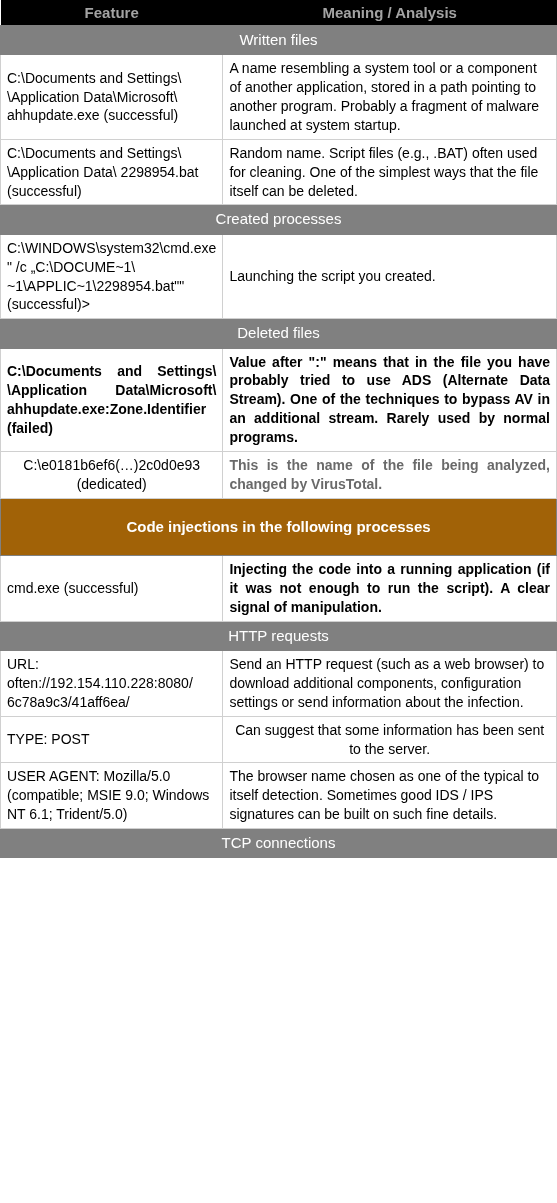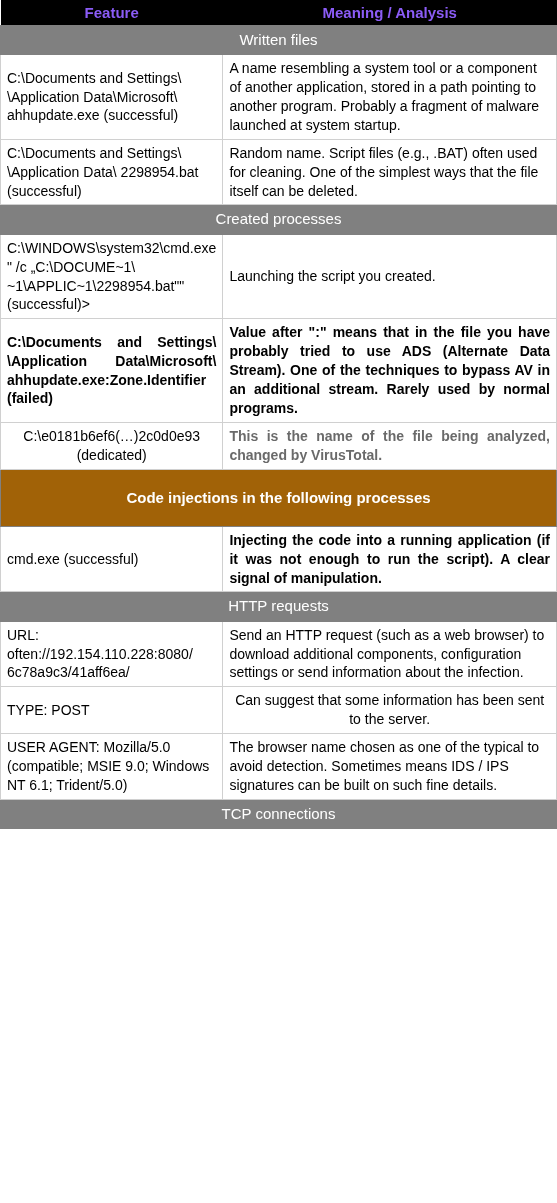--- a/index.html
+++ b/index.html
@@ -13,21 +13,21 @@
       background: #fff;
       width: 557px;
     }
     table {
       width: 100%;
       border-collapse: collapse;
       table-layout: fixed;
     }
     th {
       background: #000;
-      color: #8b5cf6;
+      color: #a3a3a3;
       font-weight: bold;
       text-align: center;
       padding: 4px 6px;
       font-size: 15px;
     }
     th.col-feature {
       width: 40%;
     }
     th.col-meaning {
       width: 60%;
@@ -98,20 +98,23 @@
         <td class="feature">C:\Documents and Settings\ \Application Data\ 2298954.bat (successful)</td>
         <td class="meaning">Random name. Script files (e.g., .BAT) often used for cleaning. One of the simplest ways that the file itself can be deleted.</td>
       </tr>
       <tr class="section-header">
         <td colspan="2">Created processes</td>
       </tr>
       <tr>
         <td class="feature">C:\WINDOWS\system32\cmd.exe" /c „C:\DOCUME~1\ ~1\APPLIC~1\2298954.bat"" (successful)&gt;</td>
         <td class="meaning">Launching the script you created.</td>
       </tr>
+      <tr class="section-header">
+        <td colspan="2">Deleted files</td>
+      </tr>
       <tr>
         <td class="feature justify">C:\Documents and Settings\ \Application Data\Microsoft\ ahhupdate.exe:Zone.Identifier (failed)</td>
         <td class="meaning justify">Value after ":" means that in the file you have probably tried to use ADS (Alternate Data Stream). One of the techniques to bypass AV in an additional stream. Rarely used by normal programs.</td>
       </tr>
       <tr>
         <td class="feature center">C:\e0181b6ef6(…)2c0d0e93 (dedicated)</td>
         <td class="meaning justify grey-text">This is the name of the file being analyzed, changed by VirusTotal.</td>
       </tr>
       <tr class="section-header-tall">
         <td colspan="2">Code injections in the following processes</td>
@@ -126,19 +129,19 @@
       <tr>
         <td class="feature">URL: often://192.154.110.228:8080/ 6c78a9c3/41aff6ea/</td>
         <td class="meaning">Send an HTTP request (such as a web browser) to download additional components, configuration settings or send information about the infection.</td>
       </tr>
       <tr>
         <td class="feature">TYPE: POST</td>
         <td class="meaning center">Can suggest that some information has been sent to the server.</td>
       </tr>
       <tr>
         <td class="feature">USER AGENT: Mozilla/5.0 (compatible; MSIE 9.0; Windows NT 6.1; Trident/5.0)</td>
-        <td class="meaning">The browser name chosen as one of the typical to avoid detection. Sometimes means IDS / IPS signatures can be built on such fine details.</td>
+        <td class="meaning">The browser name chosen as one of the typical to itself detection. Sometimes good IDS / IPS signatures can be built on such fine details.</td>
       </tr>
       <tr class="section-header">
         <td colspan="2">TCP connections</td>
       </tr>
     </tbody>
 </table>
 
 </body></html>

